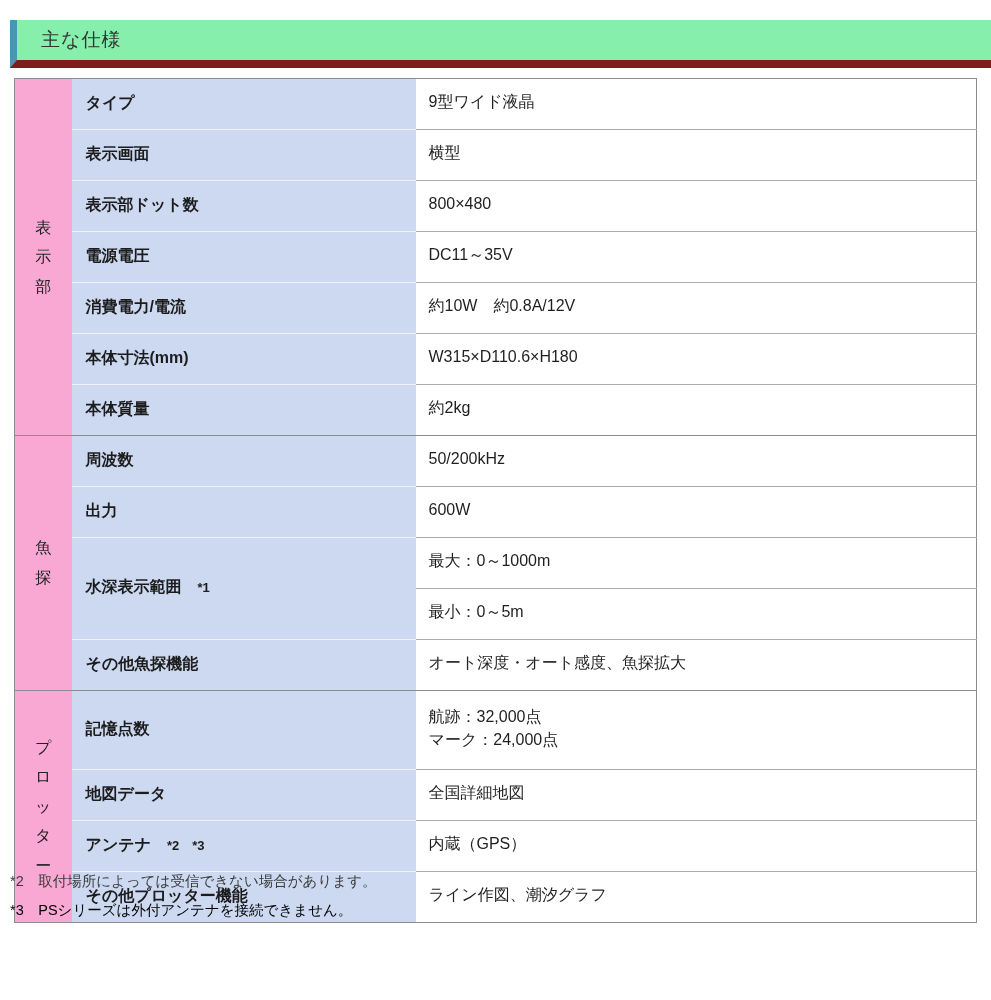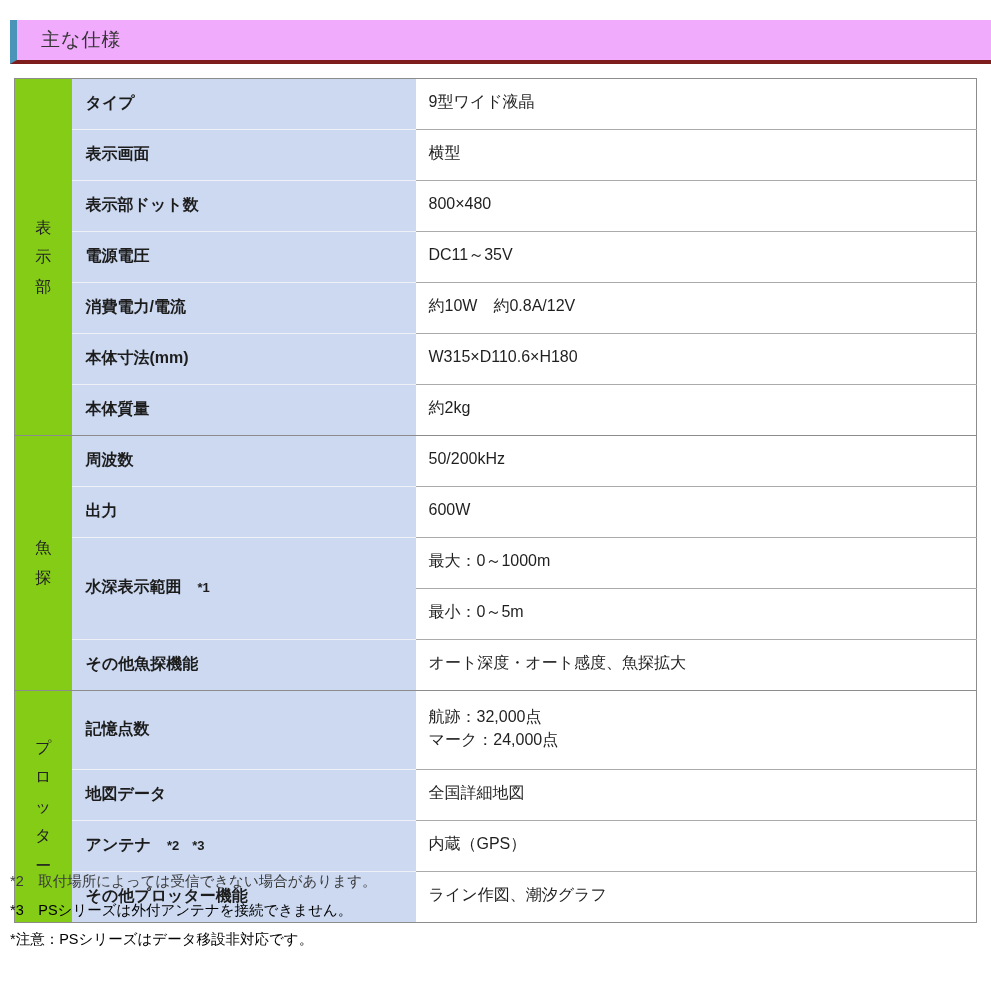--- a/index.html
+++ b/index.html
@@ -17,23 +17,23 @@
     overflow: hidden;
   }
 
   
   .section-bar {
     position: absolute;
     left: 10px;
     top: 20px;
     right: 0;
     height: 40px;
-    background: #f0abfc;
+    background: #86efac;
     border-left: 7px solid #4a94b8;
-    border-bottom: 4px solid #7f1d1d;
+    border-bottom: 8px solid #7f1d1d;
     display: flex;
     align-items: center;
   }
   .section-bar .title {
     font-size: 19px;
     color: #333333;
     padding-left: 24px;
     letter-spacing: 1px;
   }
 
@@ -47,21 +47,21 @@
     table-layout: fixed;
     font-size: 16px;
   }
   table.spec, table.spec td {
     border: 0;
   }
   table.spec {
     border: 1px solid #8c8c8c;
   }
   td.group {
-    background: #84cc16;
+    background: #f9a8d4;
     width: 57px;
     text-align: center;
     vertical-align: middle;
     border-right: 1px solid #eef2fa;
     padding: 0;
   }
   td.group .vtext {
     display: inline-block;
     width: 18px;
     word-break: break-all;
@@ -207,16 +207,15 @@
       <tr class="h47">
         <td class="label div-top">その他プロッター機能</td>
         <td class="value div-top">ライン作図、潮汐グラフ</td>
       </tr>
     </tbody>
   </table>
 
   <div class="footnotes">
     <div class="note">*2　取付場所によっては受信できない場合があります。</div>
     <div class="note red">*3　PSシリーズは外付アンテナを接続できません。</div>
-    <div class="note red">*注意：PSシリーズはデータ移設非対応です。</div>
   </div>
 
 </div>
 
 </body></html>

